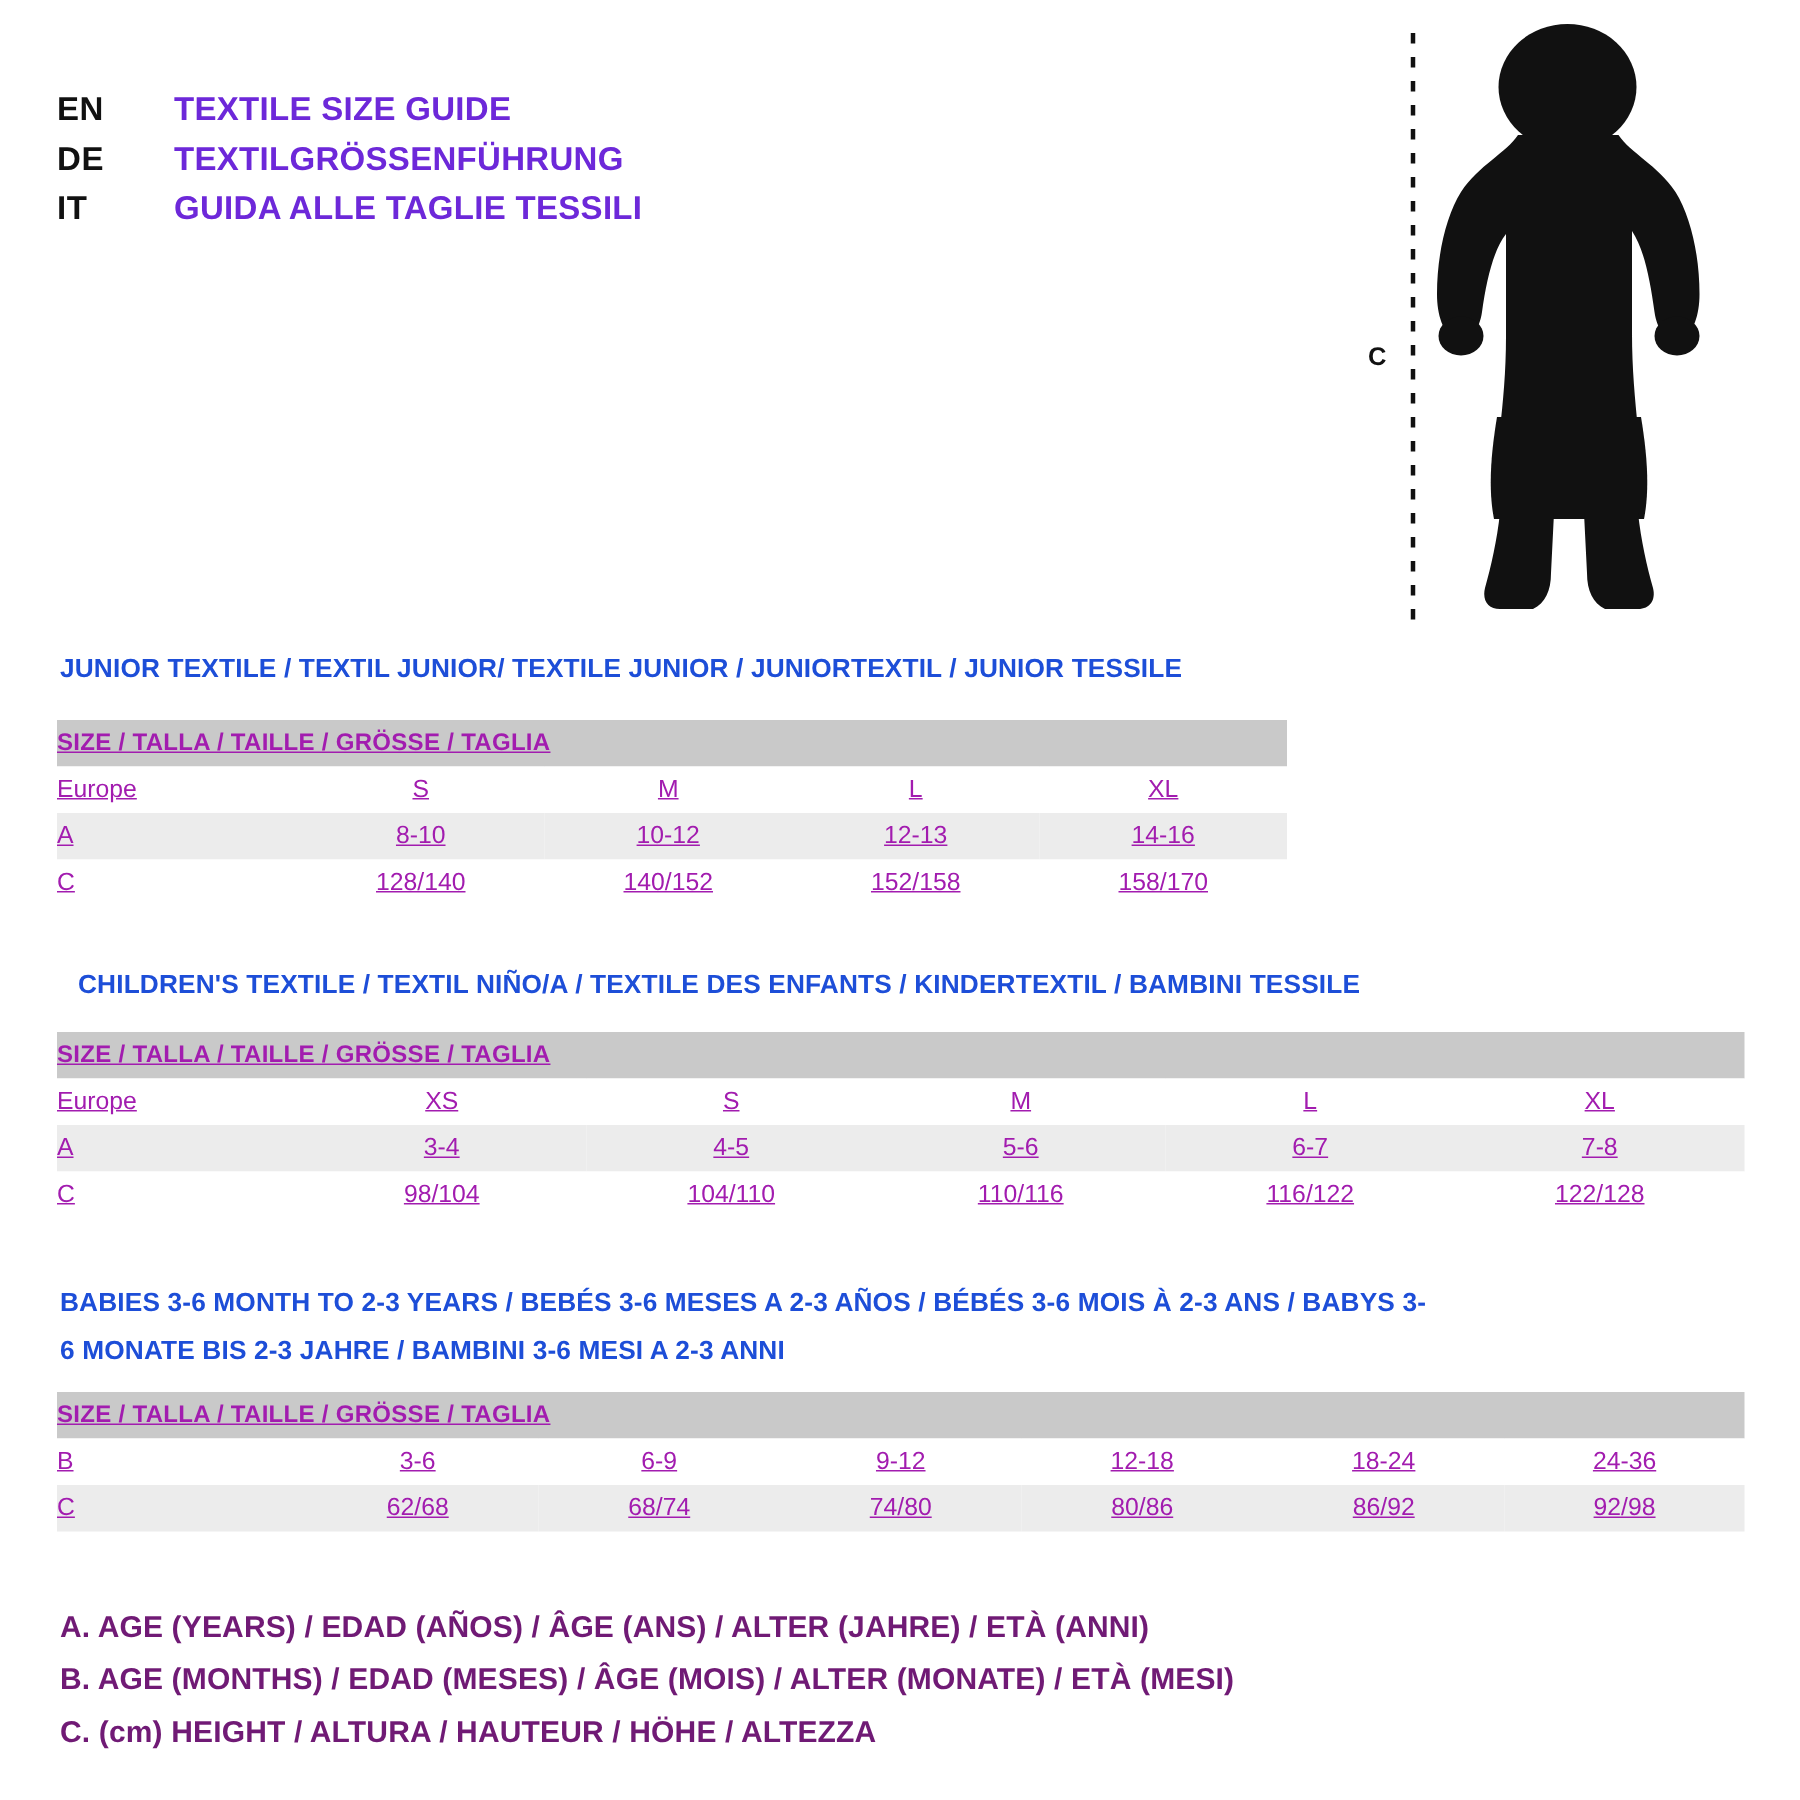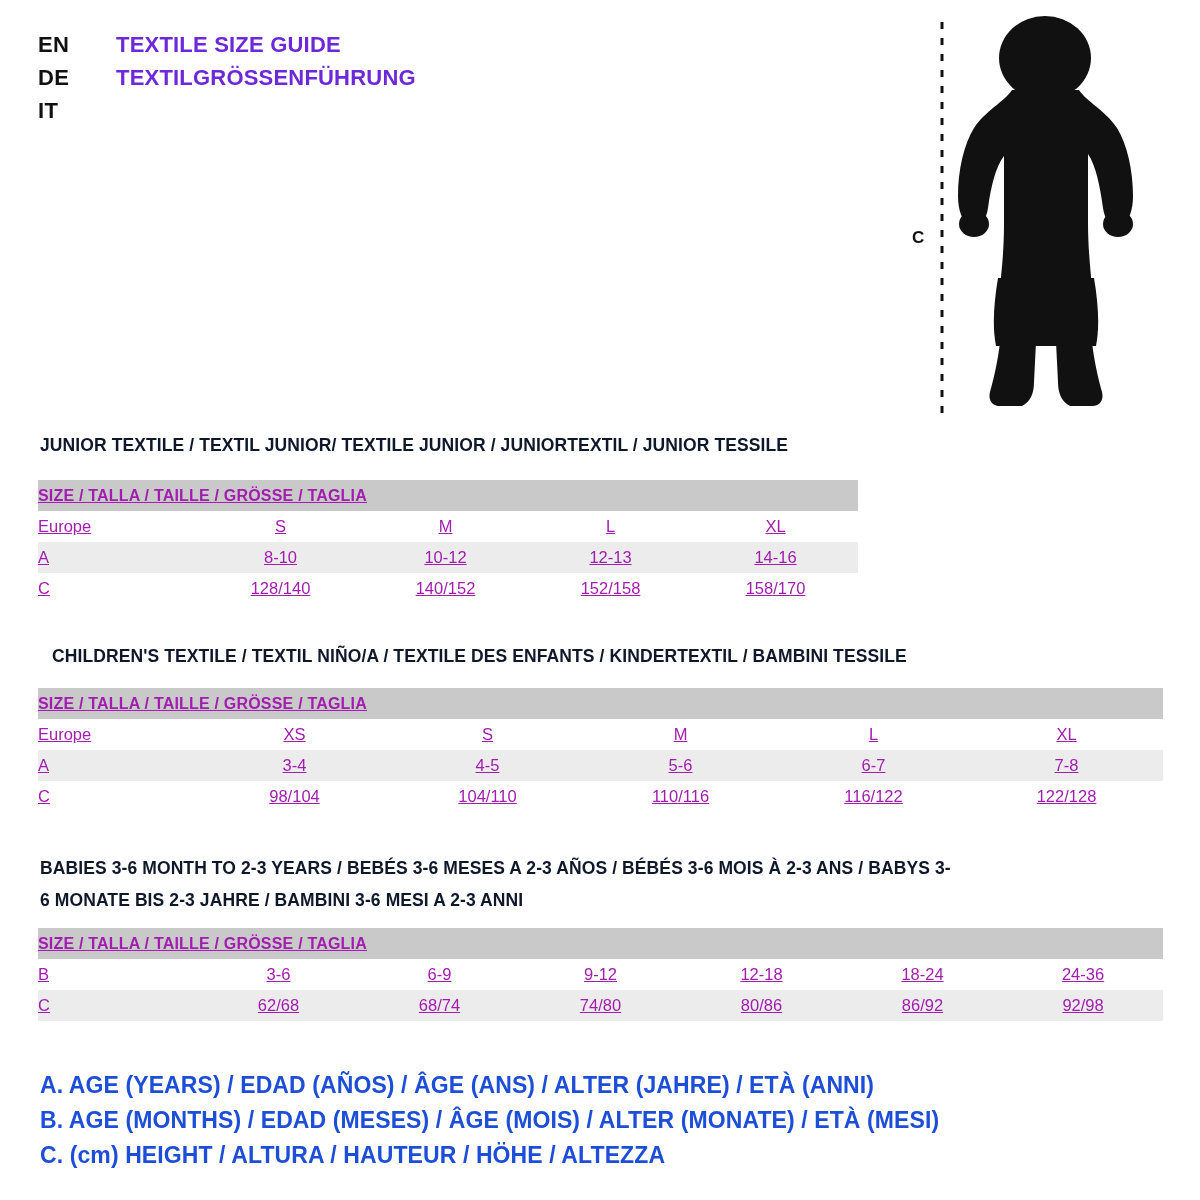--- a/index.html
+++ b/index.html
@@ -27,20 +27,21 @@
     display: flex;
     align-items: baseline;
     height: 33px;
   }
   .lang-code {
     width: 78px;
     font-size: 22px;
     font-weight: 700;
     letter-spacing: 0.4px;
     color: #111;
+    margin-top: 28px;
   }
   .lang-title {
     font-size: 22px;
     font-weight: 700;
     letter-spacing: 0.2px;
     color: #6d28d9;
     text-transform: uppercase;
   }
 
   
@@ -61,21 +62,21 @@
     color: #111;
   }
 
   
   .section-title {
     position: absolute;
     left: 40px;
     font-size: 17.5px;
     font-weight: 700;
     letter-spacing: 0.1px;
-    color: #0f172a;
+    color: #1d4ed8;
     text-transform: uppercase;
     line-height: 26px;
   }
 
   table.size-table {
     position: absolute;
     border-collapse: collapse;
     table-layout: fixed;
     font-size: 16.5px;
     color: #a21caf;
@@ -104,43 +105,44 @@
   }
 
   
   .legend {
     position: absolute;
     left: 40px;
     top: 1068px;
     width: 900px;
   }
   .legend-line {
-    font-size: 23px;
+    font-size: 20px;
     font-weight: 700;
     letter-spacing: 0.1px;
-    color: #1d4ed8;
+    color: #701a75;
     line-height: 35px;
     text-transform: uppercase;
   }
   .legend-line.mixed { text-transform: none; }
 </style>
 </head>
 <body>
 
 <div class="header">
   <div class="lang-row">
     <span class="lang-code">EN</span>
     <span class="lang-title">TEXTILE SIZE GUIDE</span>
   </div>
   <div class="lang-row">
     <span class="lang-code">DE</span>
     <span class="lang-title">TEXTILGRÖSSENFÜHRUNG</span>
   </div>
   <div class="lang-row">
     <span class="lang-code">IT</span>
+    <span class="lang-title">GUIDA ALLE TAGLIE TESSILI</span>
   </div>
 </div>
 
 <div class="figure">
   <span class="c-label">C</span>
   <svg width="260" height="420" viewBox="0 0 260 420">
 
     <line x1="42" y1="12" x2="42" y2="410" stroke="#111" stroke-width="3" stroke-dasharray="7,9"></line>
 
     <g fill="#111">

